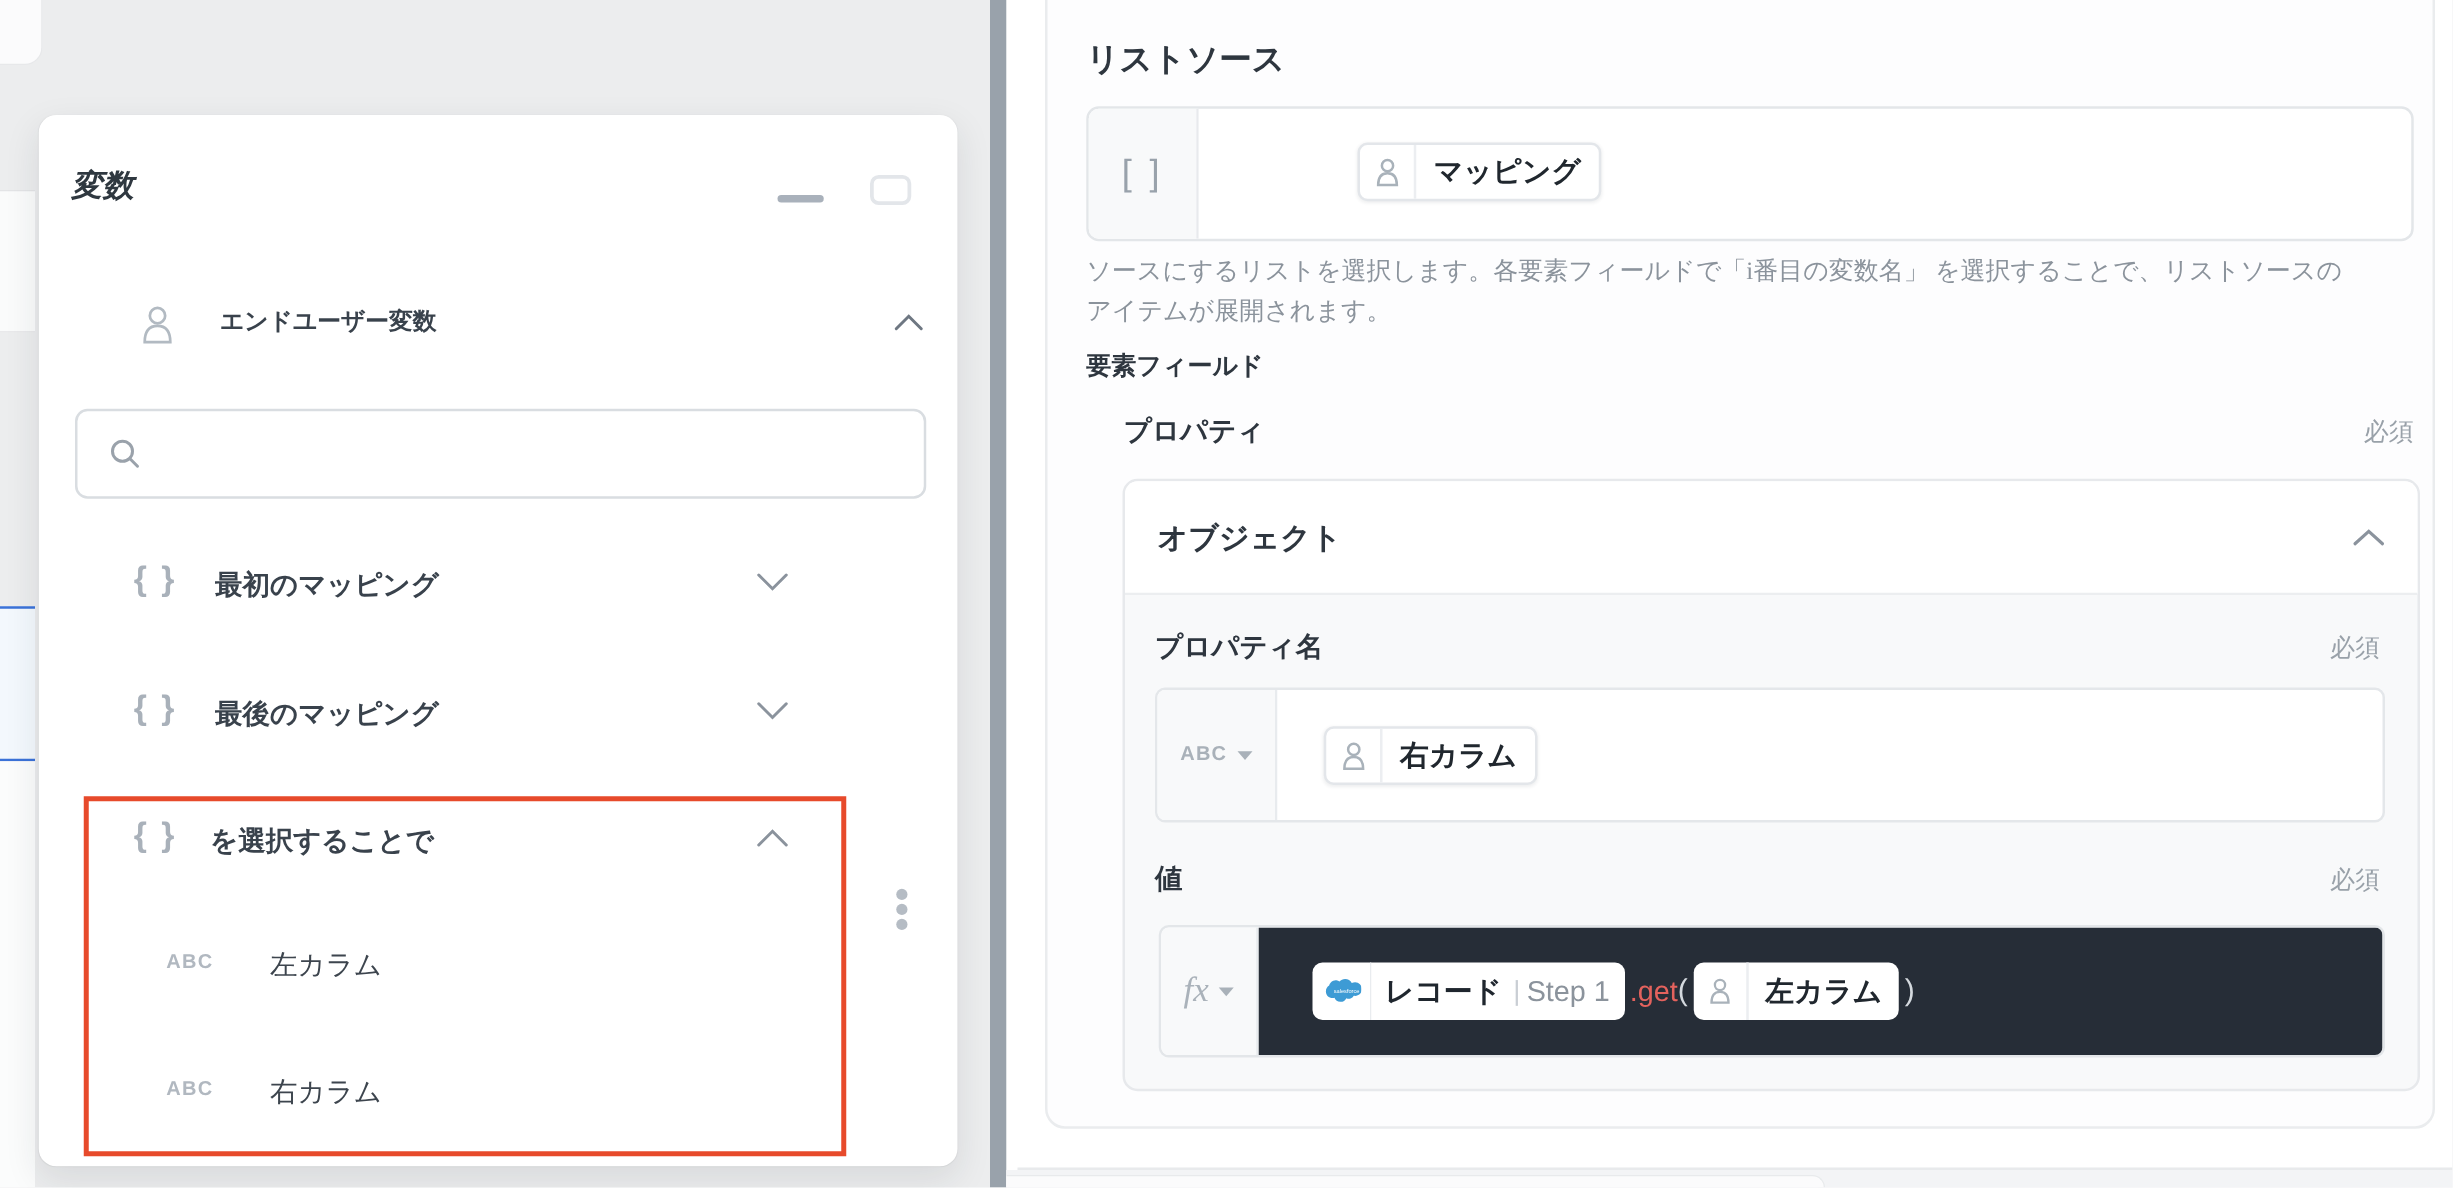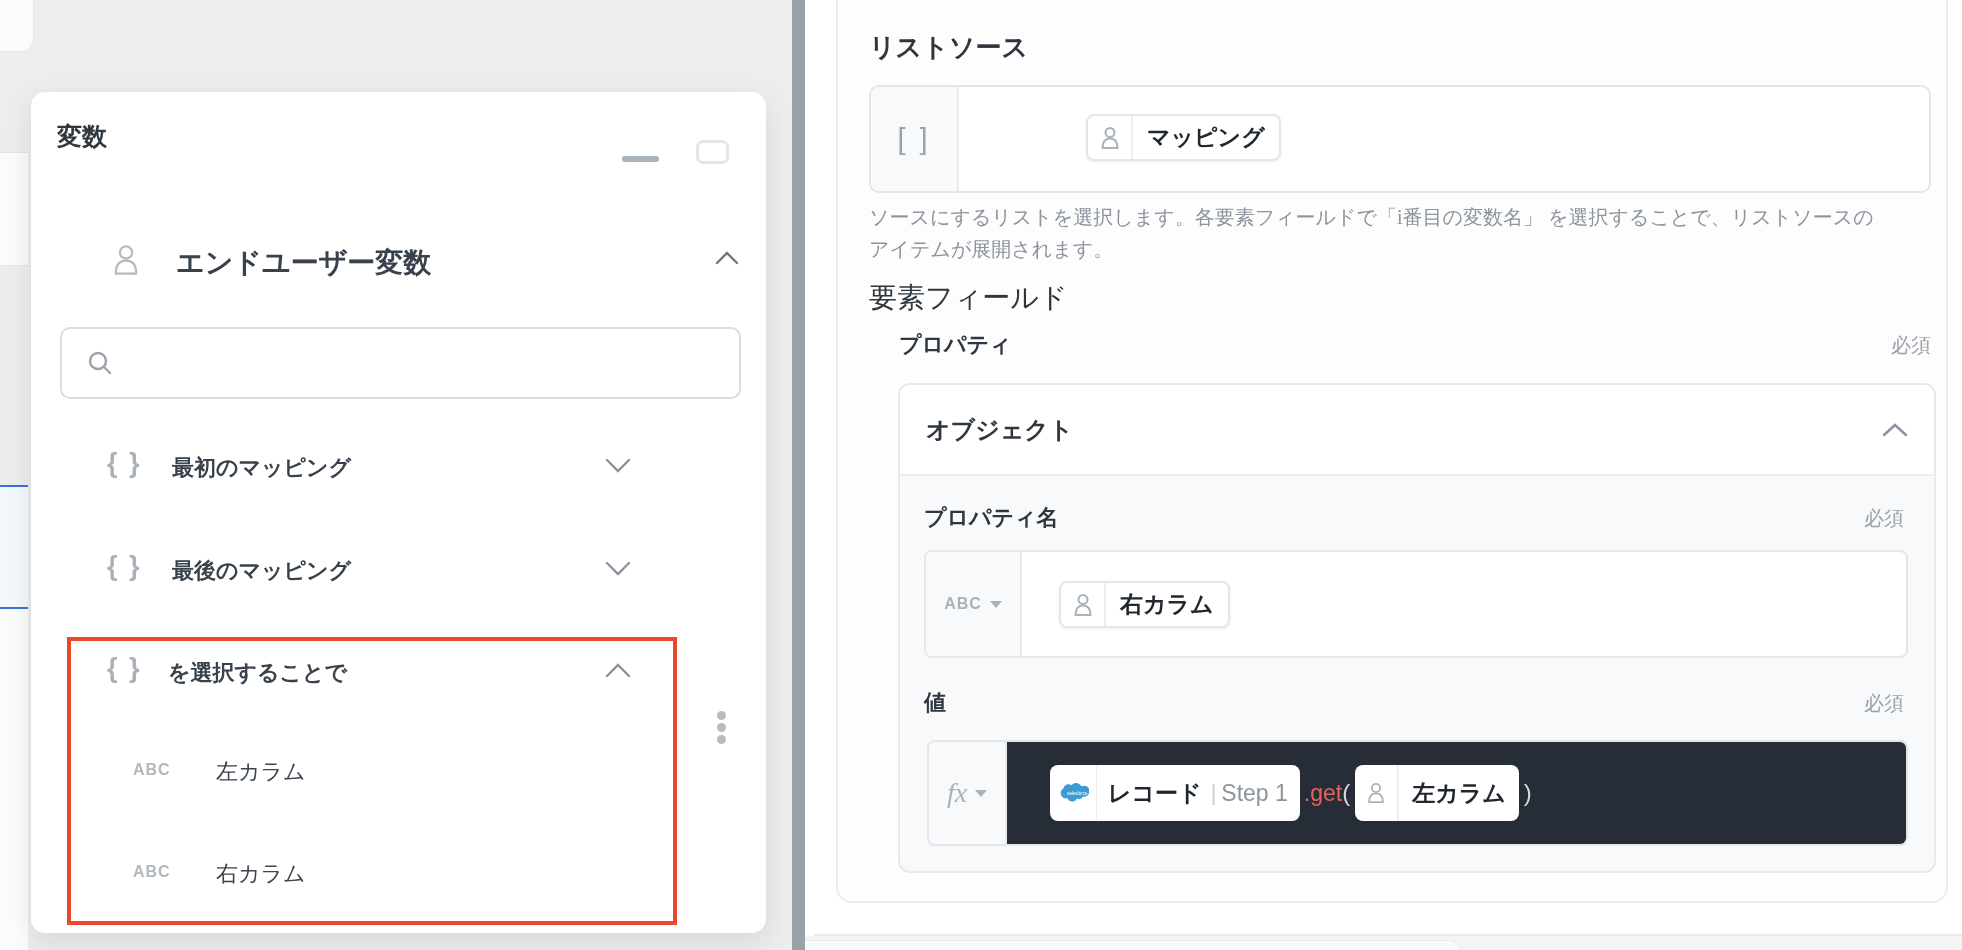--- a/index.html
+++ b/index.html
@@ -43,21 +43,21 @@
 
   .chip { display:flex; align-items:stretch; background:#fff; border:2px solid #e3e6ea;
     border-radius:8px; box-shadow:0 1px 3px rgba(25,35,45,.08); }
   .chip-icon-seg { width:45px; border-right:2px solid #eceef1; display:flex;
     align-items:center; justify-content:center; }
   .chip-label { display:flex; align-items:center; padding:0 14px; font-size:23px;
     font-weight:700; color:#20272e; white-space:nowrap; }
   .chip-mapping { position:absolute; left:127px; top:27px; height:47px; }
 
   .rp-desc { left:869px; top:201px; width:1070px; font-size:20px; color:#8b939c; line-height:32px;font-family:Liberation Serif, serif; }
-  .rp-subtitle { left:869px; top:279px; font-size:28px; font-weight:400; color:#2e363f; }
+  .rp-subtitle { left:869px; top:279px; font-size:20px; font-weight:700; color:#2e363f; }
   .property-row { left:899px; top:330px; width:1032px; display:flex;
     justify-content:space-between; align-items:center; }
   .field-label { font-size:22px; font-weight:700; color:#2e363f; }
   .required { font-size:20px; color:#99a1a9; }
 
   
   .object-card { left:898px; top:383px; width:1038px; height:490px; background:#f8f9fa;
     border:2px solid #e7e9ec; border-radius:12px; }
   .oc-header { position:absolute; left:0; top:0; right:0; height:91px; background:#fff;
     border-bottom:2px solid #eceef0; border-radius:10px 10px 0 0; display:flex;
@@ -77,44 +77,44 @@
   .chip-rightcol { position:absolute; left:37px; top:29px; height:47px; }
 
   .value-input { position:absolute; left:27px; top:355px; width:981px; height:106px;
     border:2px solid #e3e6e9; border-radius:8px; overflow:hidden; display:flex; background:#fff; }
   .fx-seg { width:78px; background:#f8f9fa; border-right:2px solid #e8ebee; display:flex;
     align-items:center; justify-content:center; gap:8px; }
   .fx-label { font-family:"Liberation Serif","DejaVu Serif",serif; font-style:italic;
     font-size:28px; color:#aab2ba; }
   .formula-bar { flex:1; background:#262d37; display:flex; align-items:center;
     padding-left:43px; }
-  .f-chip { display:flex; align-items:stretch; background:#fff; border-radius:8px; height:56px;justify-content:flex-end; }
+  .f-chip { display:flex; align-items:stretch; background:#fff; border-radius:8px; height:46px;justify-content:flex-end; }
   .sf-seg { display:flex; align-items:center; padding:0 7px 0 9px; border-right:1px solid #e9ecef; }
   .f-label { display:flex; align-items:center; font-size:23px; font-weight:700;
     color:#1f262e; padding:0 4px 0 11px; white-space:nowrap; }
   .f-pipe { display:flex; align-items:center; color:#c9ced4; font-size:22px; padding:0 5px; }
   .f-step { display:flex; align-items:center; color:#8b939c; font-size:23px; padding-right:12px; }
   .f-method { color:#e4625d; font-size:23px; margin-left:4px; }
   .f-paren { color:#d4d9de; font-size:24px; }
   .f-chip2 { margin:0 5px; }
   .f-chip2 .chip-icon-seg { width:44px; border-right:2px solid #eceef1; }
   .f-chip2 .chip-label { padding:0 13px; font-size:23px; }
 
   
   .var-panel { left:31px; top:92px; width:735px; height:841px; background:#fff;
     border-radius:14px; box-shadow:0 10px 28px rgba(30,40,50,.10), 0 0 1px rgba(0,0,0,.06); }
-  .vp-title { position:absolute; left:26px; top:28px; font-size:25px; font-weight:700; color:#2f3840; }
+  .vp-title { position:absolute; left:26px; top:40px; font-size:25px; font-weight:700; color:#2f3840;font-style:italic; }
   .minimize-btn { position:absolute; left:591px; top:64px; width:37px; height:6px;
     background:#a9b1bb; border-radius:3px; cursor:pointer; }
   .maximize-btn { position:absolute; left:665px; top:48px; width:33px; height:24px;
     background:#fff; border:3px solid #e3e6ea; border-radius:7px; cursor:pointer; }
 
   .enduser-row { position:absolute; left:0; top:143px; width:735px; height:50px; }
   .enduser-row .person { position:absolute; left:80px; top:8px; }
-  .enduser-label { position:absolute; left:145px; top:9px; font-size:28px; font-weight:600; color:#39424c; }
+  .enduser-label { position:absolute; left:145px; top:9px; font-size:19px; font-weight:600; color:#39424c; }
   .enduser-chevron { position:absolute; left:684px; top:15px; }
 
   .search-box { position:absolute; left:29px; top:235px; width:681px; height:72px;
     border:2px solid #d9dde1; border-radius:10px; background:#fff; display:flex; align-items:center; }
   .search-box svg { margin-left:25px; }
   .search-input { border:none; outline:none; flex:1; margin-left:14px; font-size:22px;
     color:#39424c; background:transparent; font-family:inherit; }
   .search-input::placeholder { color:#b9c0c8; }
 
   .var-row { position:absolute; left:0; width:735px; height:46px; cursor:pointer; }

